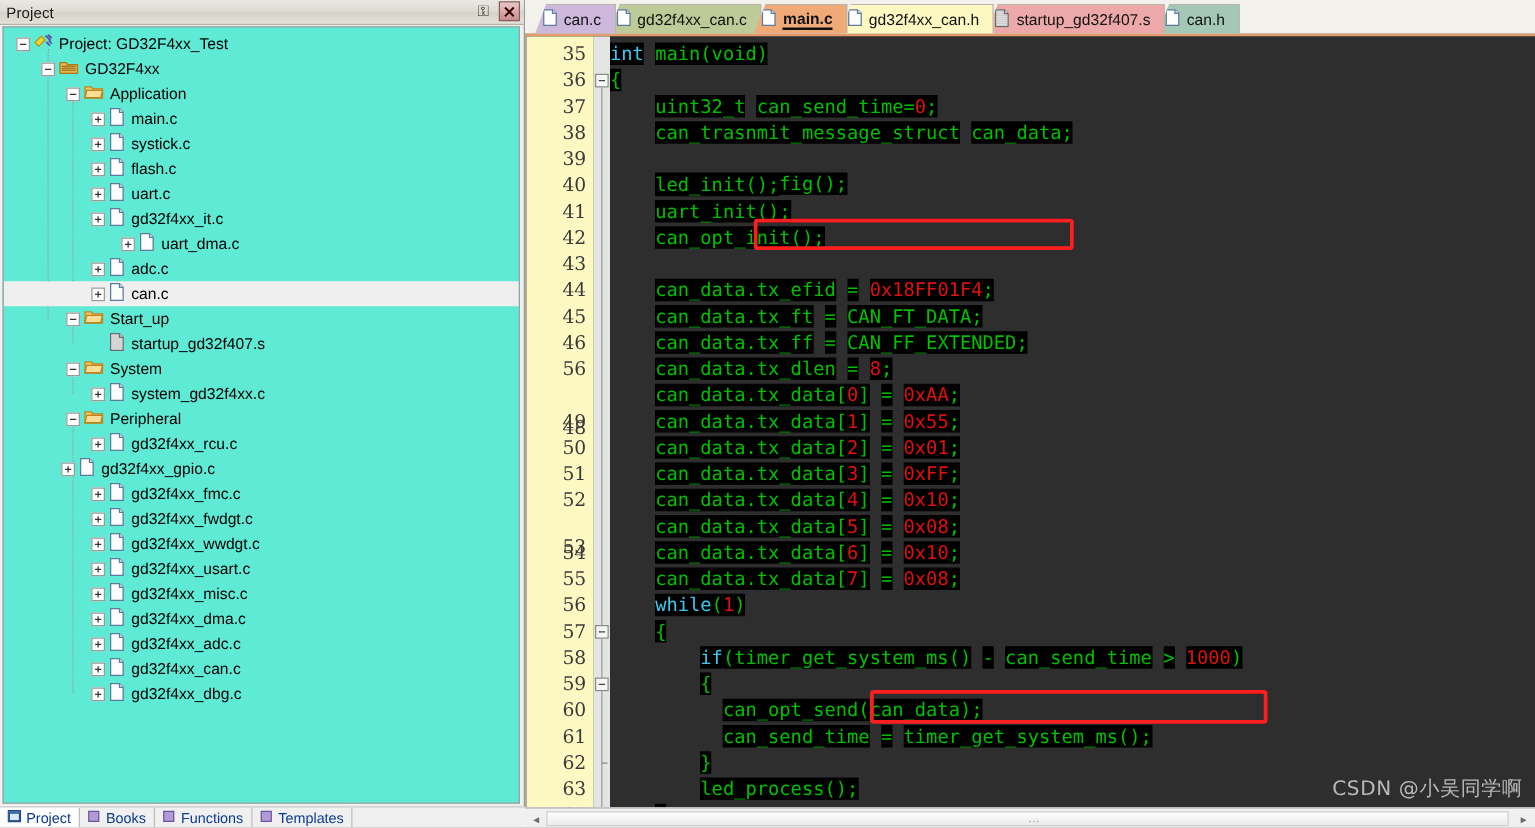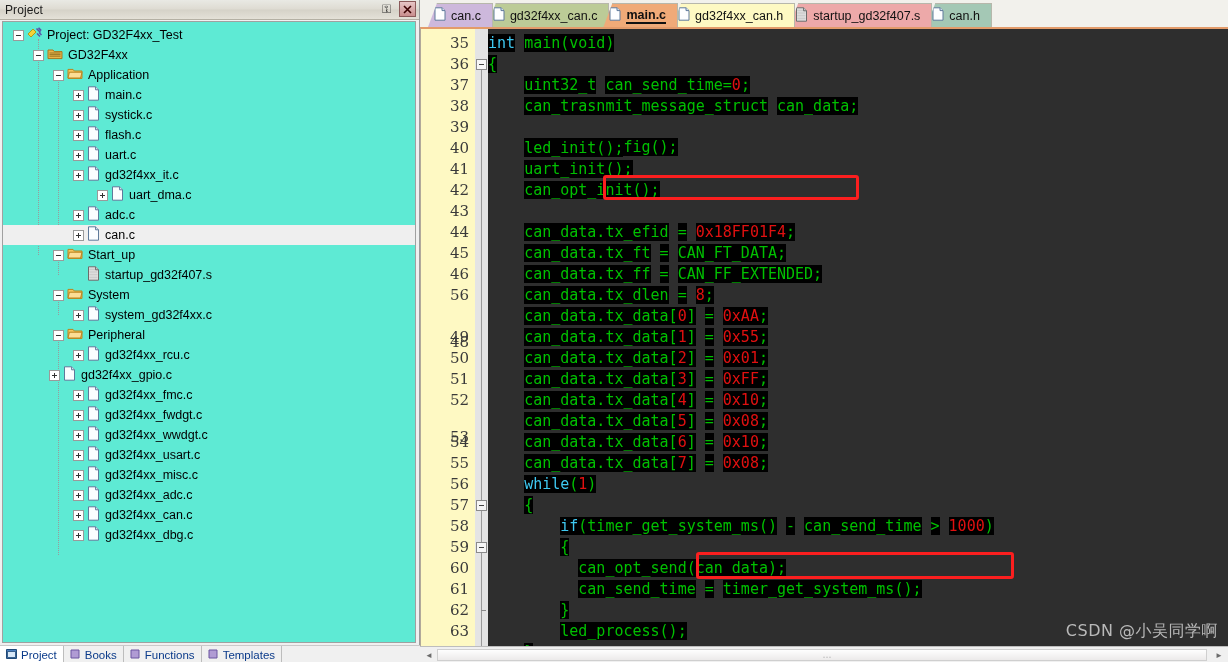--- a/index.html
+++ b/index.html
@@ -500,20 +500,28 @@
               </svg></span>
             <span class="tlabel">gd32f4xx_usart.c</span>
           </div>
           <div class="tnode" style="padding-left: 70px;">
             <span class="tw plus"></span>
             <span class="ico"><svg width="13" height="15" viewBox="0 0 13 15">
                 <path d="M1.5 0.8 L8.6 0.8 L11.5 3.8 L11.5 14.2 L1.5 14.2 Z" fill="#fbfdff" stroke="#5f7a9b" stroke-width="1"></path>
                 <path d="M8.6 0.8 L8.6 3.8 L11.5 3.8" fill="#dce8f4" stroke="#5f7a9b" stroke-width="1"></path>
               </svg></span>
             <span class="tlabel">gd32f4xx_misc.c</span>
+          </div>
+          <div class="tnode" style="padding-left: 70px;">
+            <span class="tw plus"></span>
+            <span class="ico"><svg width="13" height="15" viewBox="0 0 13 15">
+                <path d="M1.5 0.8 L8.6 0.8 L11.5 3.8 L11.5 14.2 L1.5 14.2 Z" fill="#fbfdff" stroke="#5f7a9b" stroke-width="1"></path>
+                <path d="M8.6 0.8 L8.6 3.8 L11.5 3.8" fill="#dce8f4" stroke="#5f7a9b" stroke-width="1"></path>
+              </svg></span>
+            <span class="tlabel">gd32f4xx_dma.c</span>
           </div>
           <div class="tnode" style="padding-left: 70px;">
             <span class="tw plus"></span>
             <span class="ico"><svg width="13" height="15" viewBox="0 0 13 15">
                 <path d="M1.5 0.8 L8.6 0.8 L11.5 3.8 L11.5 14.2 L1.5 14.2 Z" fill="#fbfdff" stroke="#5f7a9b" stroke-width="1"></path>
                 <path d="M8.6 0.8 L8.6 3.8 L11.5 3.8" fill="#dce8f4" stroke="#5f7a9b" stroke-width="1"></path>
               </svg></span>
             <span class="tlabel">gd32f4xx_adc.c</span>
           </div>
           <div class="tnode" style="padding-left: 70px;">

